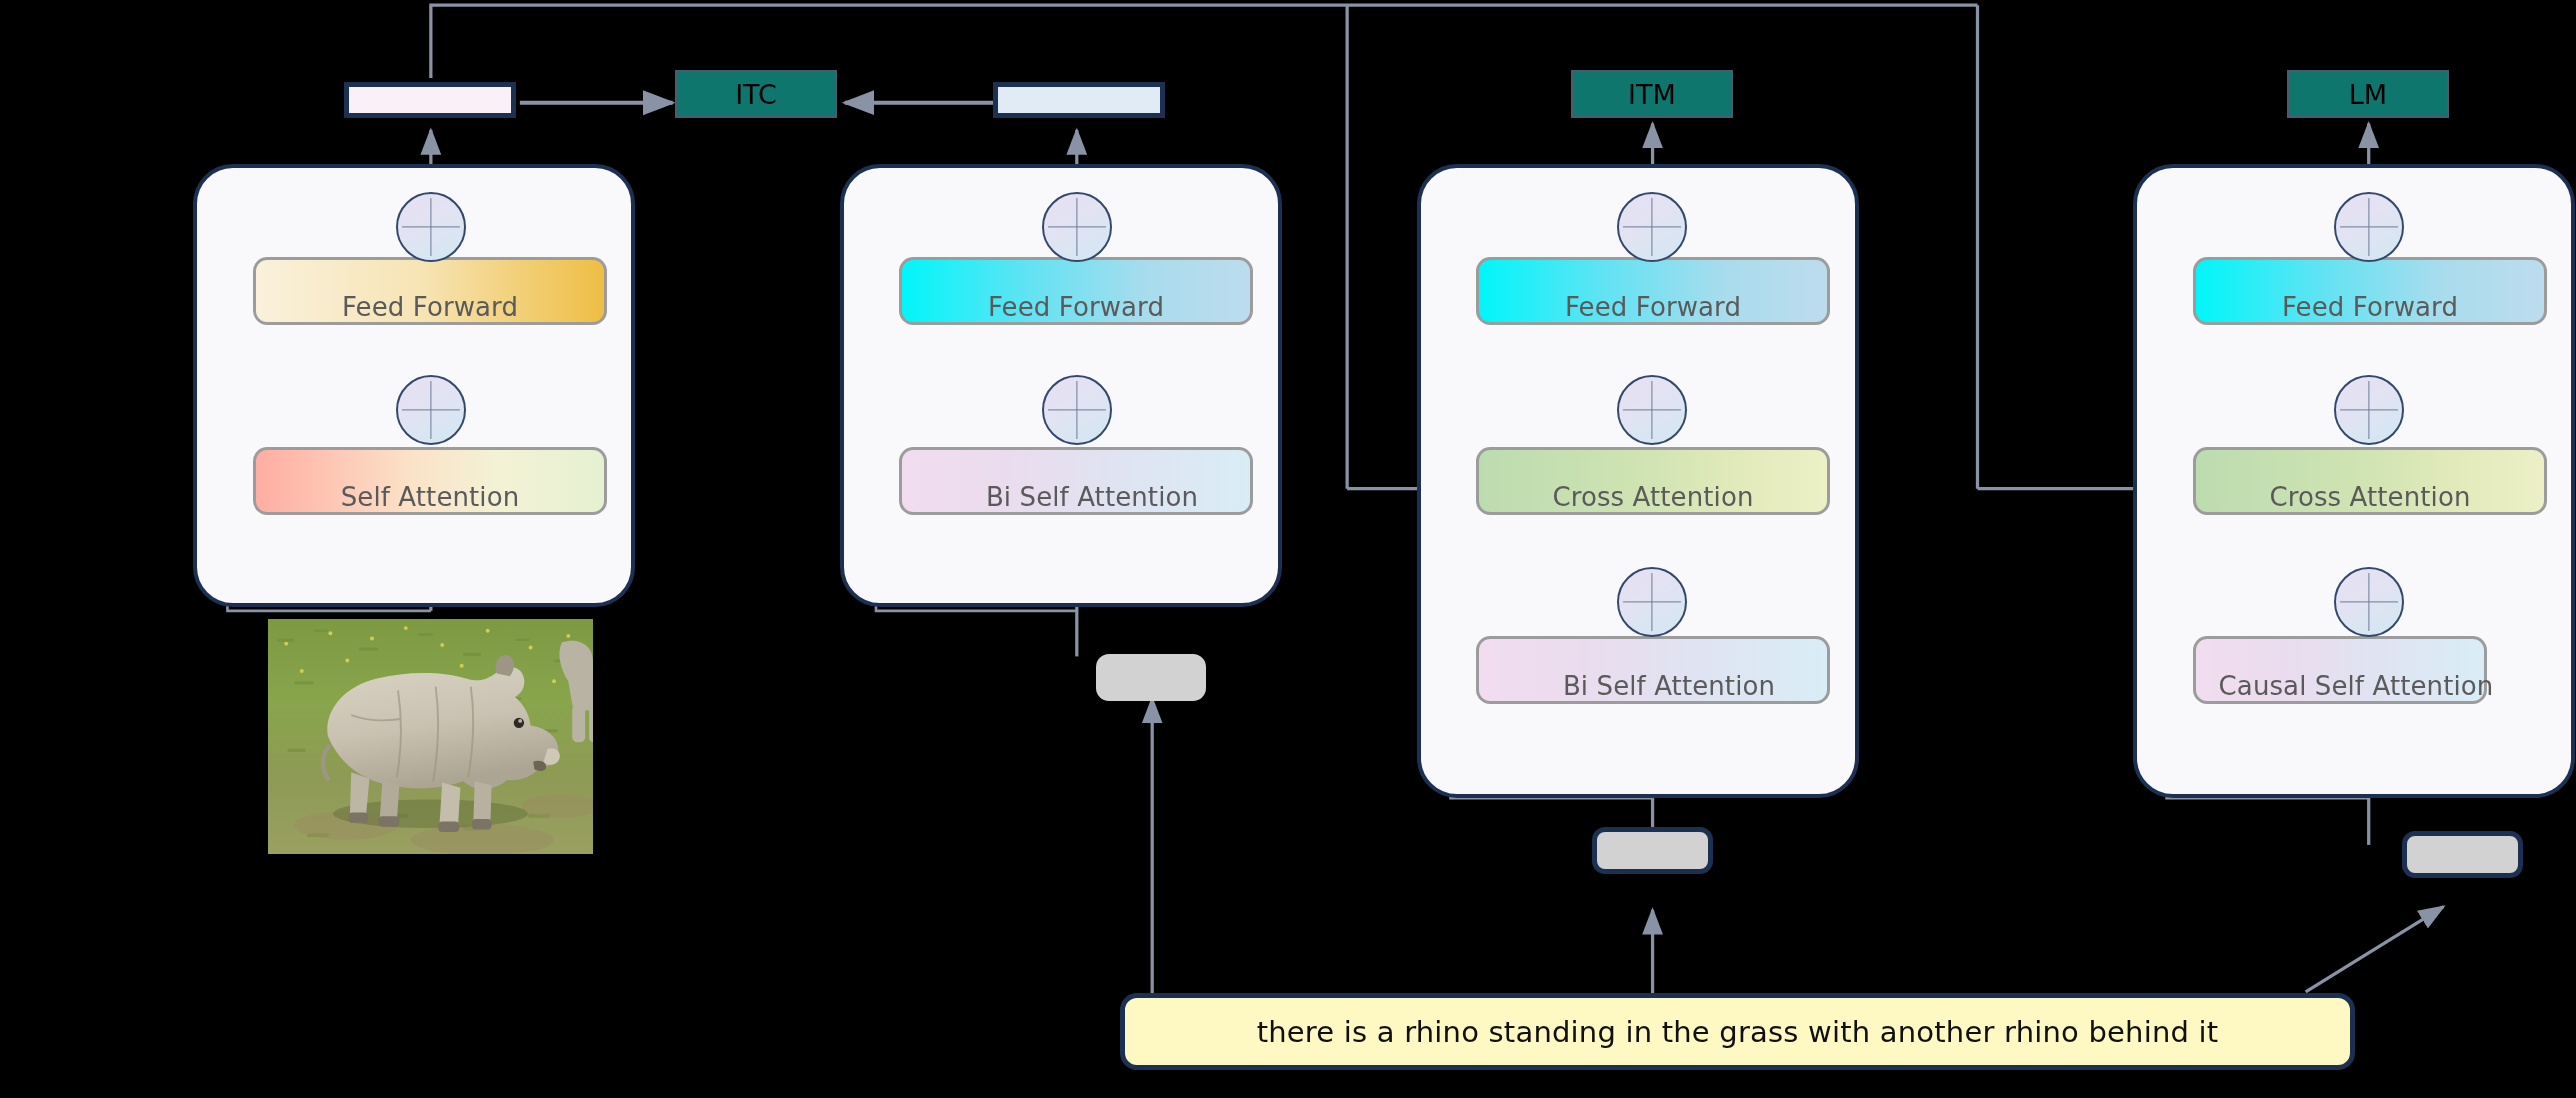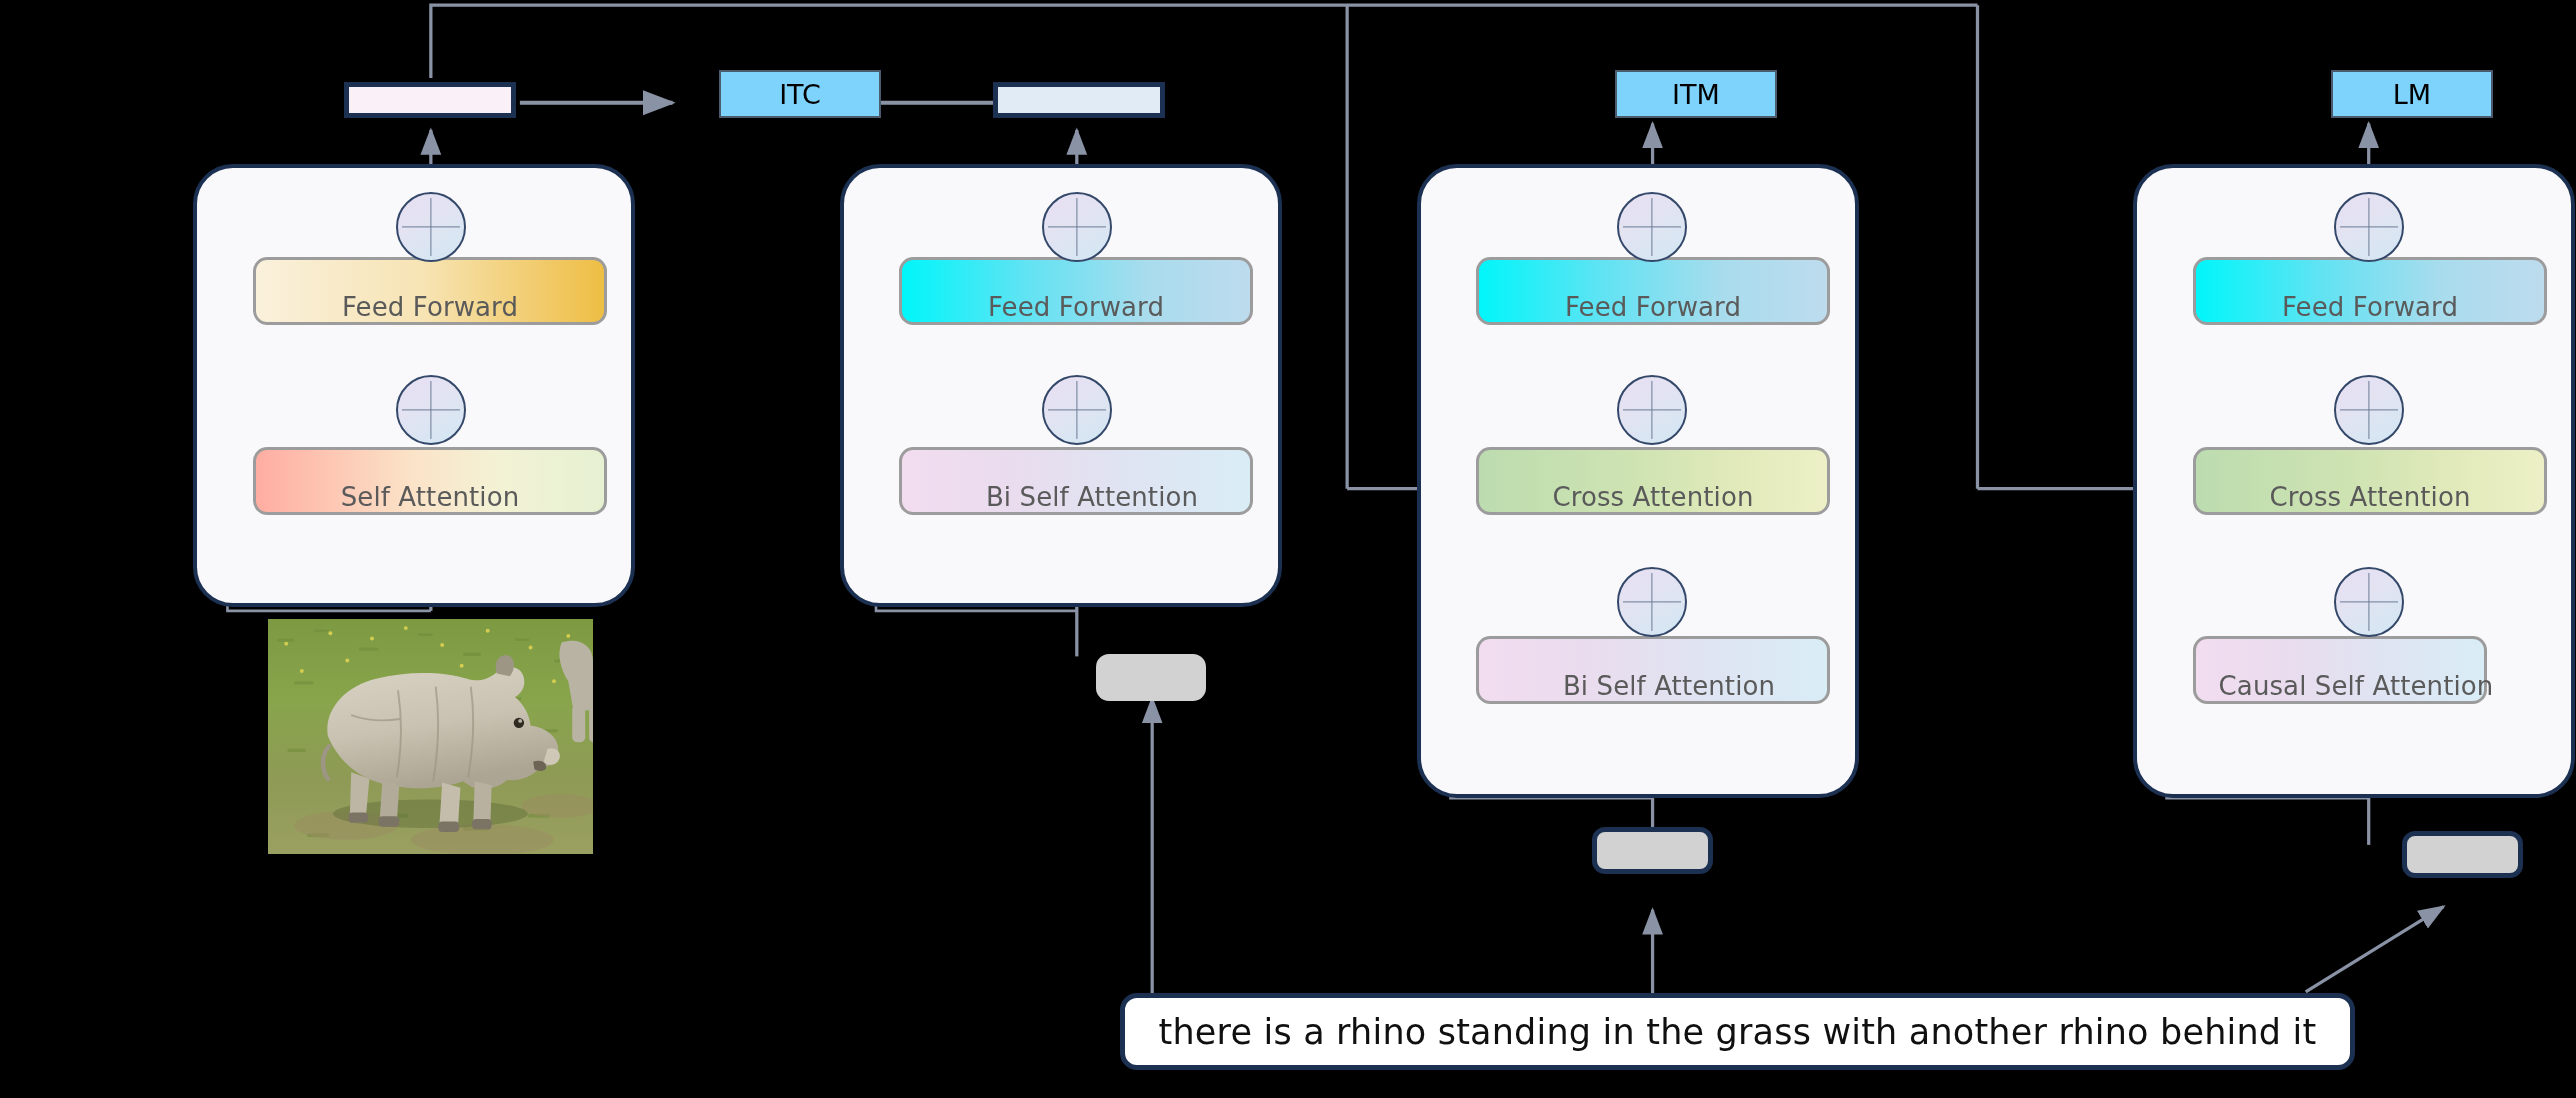--- a/index.html
+++ b/index.html
@@ -65,28 +65,27 @@
     position: absolute;
     background: #6d7c96;
   }
   .addnode::before { left: 6%; right: 6%; top: 50%; height: 1.3px; transform: translateY(-0.6px); }
   .addnode::after  { top: 6%; bottom: 6%; left: 50%; width: 1.3px; transform: translateX(-0.6px); }
 
   
   .objective {
     position: absolute;
     box-sizing: border-box;
-    background: #7dd3fc;
+    background: #0f766e;
     border: 2.6px solid #4b5b6e;
     display: flex;
     align-items: center;
     justify-content: center;
     font-size: 27px;
     color: #000000;
-    margin-left: 44px;
   }
 
   
   .featbar {
     position: absolute;
     box-sizing: border-box;
     border: 5.2px solid #1c3052;
   }
   .featbar.img  { background: #f9f0f8; }
   .featbar.text { background: #e1ebf5; }
@@ -105,27 +104,27 @@
     position: absolute;
     overflow: hidden;
     background: #6c8a3c;
   }
   .thumb svg { display: block; width: 100%; height: 100%; }
 
   
   .caption {
     position: absolute;
     box-sizing: border-box;
-    background: #ffffff;
+    background: #fef9c3;
     border: 5.2px solid #1c3052;
     border-radius: 17px;
     display: flex;
     align-items: center;
     justify-content: center;
-    font-size: 35px;
+    font-size: 29px;
     color: #101010;
     letter-spacing: 0.2px;
   }
 </style>
 </head>
 <body>
 
 <div id="stage">
 
   <svg id="wires" viewBox="0 0 3964 1691" preserveAspectRatio="none">

